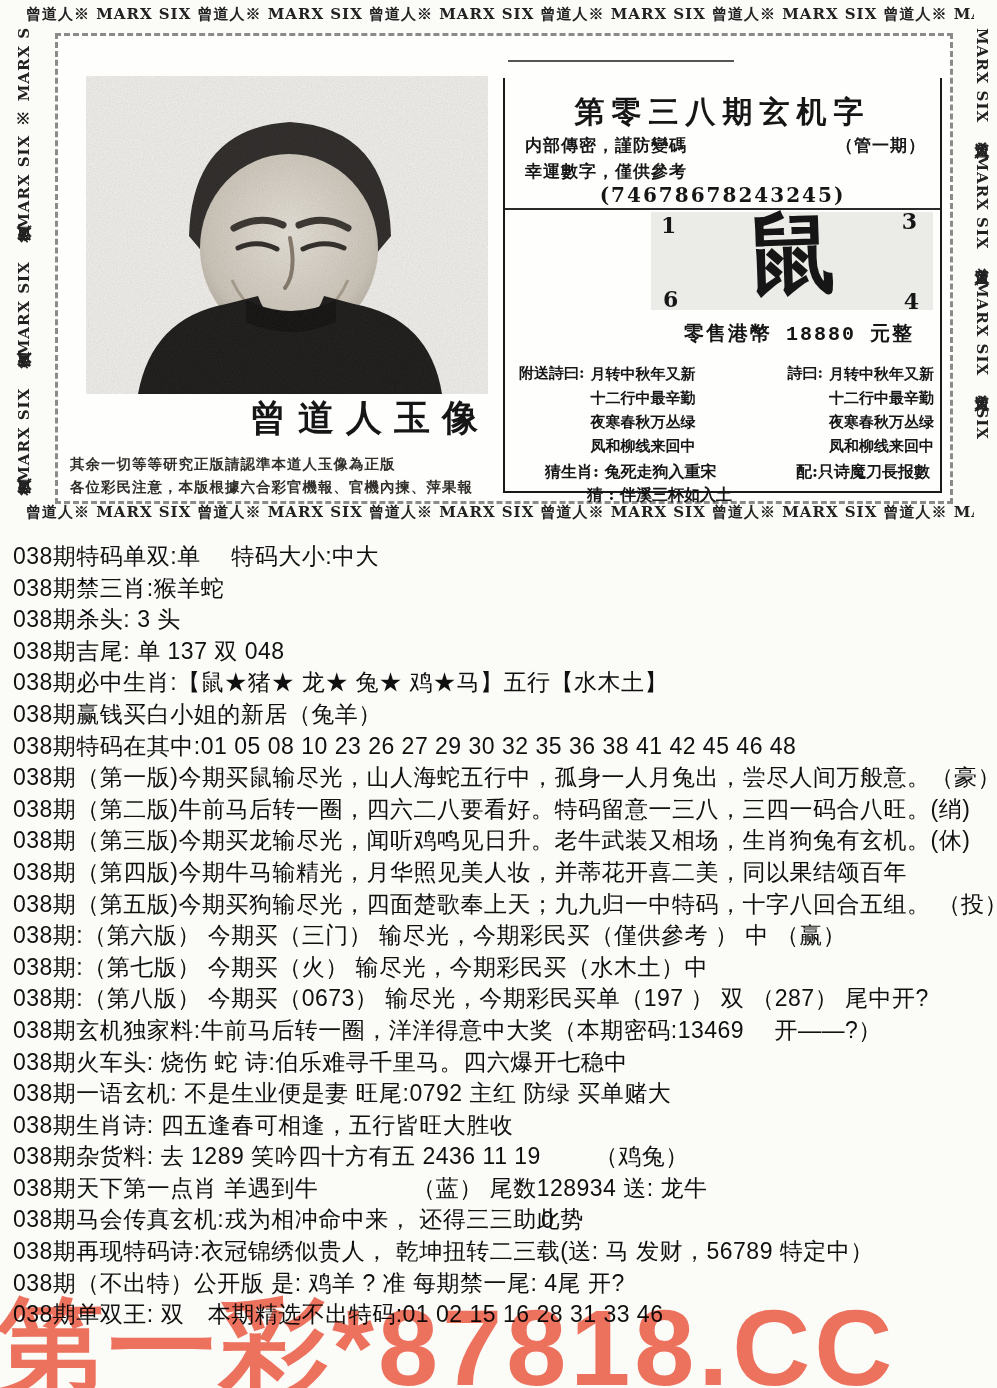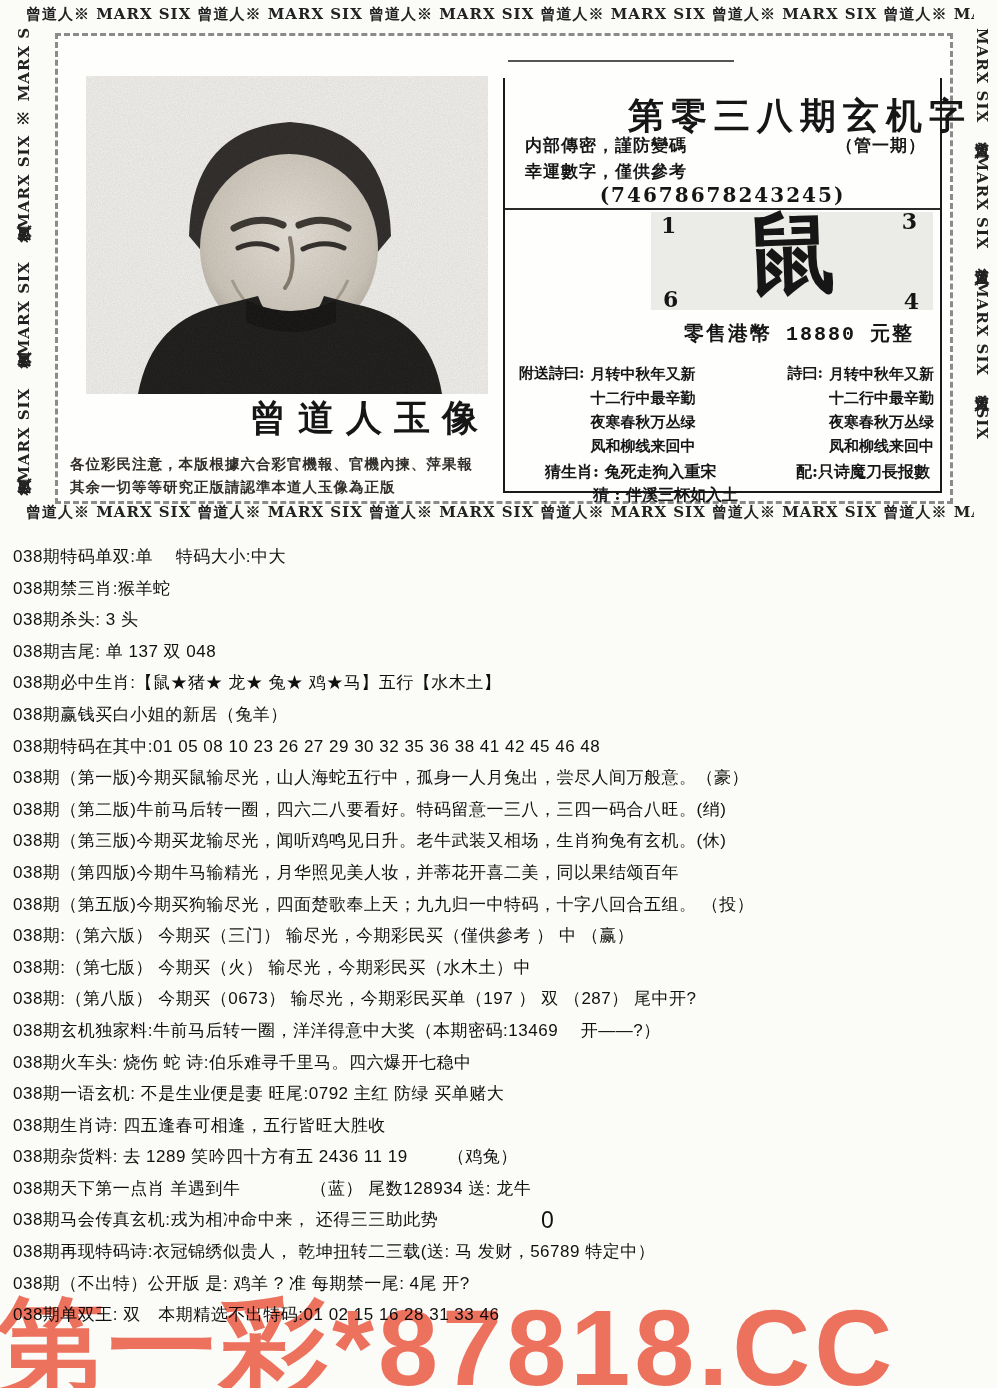--- a/index.html
+++ b/index.html
@@ -38,22 +38,22 @@
     font-family:"DejaVu Serif",serif;font-weight:bold;font-size:14.5px;
     line-height:23px;color:#33302c;letter-spacing:1px;white-space:nowrap;
   }
   .dash-top{position:absolute;left:450px;top:24px;width:226px;border-top:2px solid #555;}
   
   .right-col{
     position:absolute;left:445px;top:42px;width:435px;height:413px;
     border-left:2px solid #1a1a1a;border-right:2px solid #1a1a1a;border-bottom:2px solid #1a1a1a;
   }
   .rc-title{
-    position:absolute;top:14px;left:0;width:100%;text-align:right;
-    font-family:"DejaVu Serif",serif;font-weight:bold;font-size:36px;letter-spacing:7px;padding-left:32px;
+    position:absolute;top:14px;left:0;width:100%;text-align:center;
+    font-family:"DejaVu Serif",serif;font-weight:bold;font-size:30px;letter-spacing:7px;
   }
   .rc-subrow{
     position:absolute;top:56px;left:20px;right:14px;display:flex;justify-content:space-between;
     font-family:"DejaVu Serif",serif;font-weight:bold;font-size:17px;letter-spacing:1px;
   }
   .rc-sub2{
     position:absolute;top:82px;left:20px;
     font-family:"DejaVu Serif",serif;font-weight:bold;font-size:17px;letter-spacing:1px;
   }
   .rc-num{
@@ -81,27 +81,27 @@
     font-family:"DejaVu Serif",serif;font-weight:bold;font-size:15px;
   }
   .poem{display:flex;}
   .plabel{margin-right:6px;white-space:nowrap;padding-top:2px;}
   .plines div{line-height:24px;white-space:nowrap;}
   .riddle1{
     position:absolute;top:384px;left:40px;right:10px;display:flex;justify-content:space-between;
     font-family:"DejaVu Serif",serif;font-weight:bold;font-size:16px;white-space:nowrap;text-align:center;
   }
   .riddle2{
-    position:absolute;top:407px;left:88px;
+    position:absolute;top:407px;left:82px;
     font-family:"DejaVu Serif",serif;font-weight:bold;font-size:16px;white-space:nowrap;
   }
   
   .tips{position:absolute;left:13px;top:541px;width:984px;}
   .tip{
-    height:31.6px;line-height:31.6px;font-size:17px;white-space:nowrap;
+    height:31.6px;line-height:31.6px;font-size:23px;white-space:nowrap;
     color:#101010;letter-spacing:0.5px;
   }
   .stray-zero{position:absolute;left:541px;top:1207px;font-size:23px;color:#101010;}
   
   .watermark{
     position:absolute;left:-4px;top:1276px;z-index:9;white-space:nowrap;
     font-family:"Liberation Sans",sans-serif;font-weight:bold;font-size:108px;letter-spacing:4px;
     color:#ef6853;opacity:0.92;mix-blend-mode:multiply;
   }
 </style>
@@ -139,22 +139,22 @@
     <path d="M171,229 Q204,252 241,227 Q205,243 171,229 Z" fill="#efece5"></path>
     <path d="M146,204 Q156,226 172,236" stroke="#a89d8d" stroke-width="3" fill="none"></path>
     <path d="M262,204 Q252,226 238,236" stroke="#a89d8d" stroke-width="3" fill="none"></path>
     <path d="M52,318 Q66,242 140,228 L172,220 Q182,248 205,250 Q228,248 238,220 L268,228 Q344,242 356,318 Z" fill="#191816"></path>
     <path d="M160,224 Q205,246 250,224 L250,246 Q205,266 160,246 Z" fill="#100f0e"></path>
     <rect width="402" height="318" filter="url(#grain)" opacity="0.35"></rect>
   </svg>
 
   <div class="caption">曾道人玉像</div>
   <div class="notes">
+    <div>其余一切等等研究正版請認準本道人玉像為正版</div>
     <div>各位彩民注意，本版根據六合彩官機報、官機內揀、萍果報</div>
-    <div>其余一切等等研究正版請認準本道人玉像為正版</div>
   </div>
 
   <div class="dash-top"></div>
 
   <div class="right-col">
     <div class="rc-title">第零三八期玄机字</div>
     <div class="rc-subrow">
       <span>内部傳密，謹防變碼</span>
       <span>（管一期）</span>
     </div>

